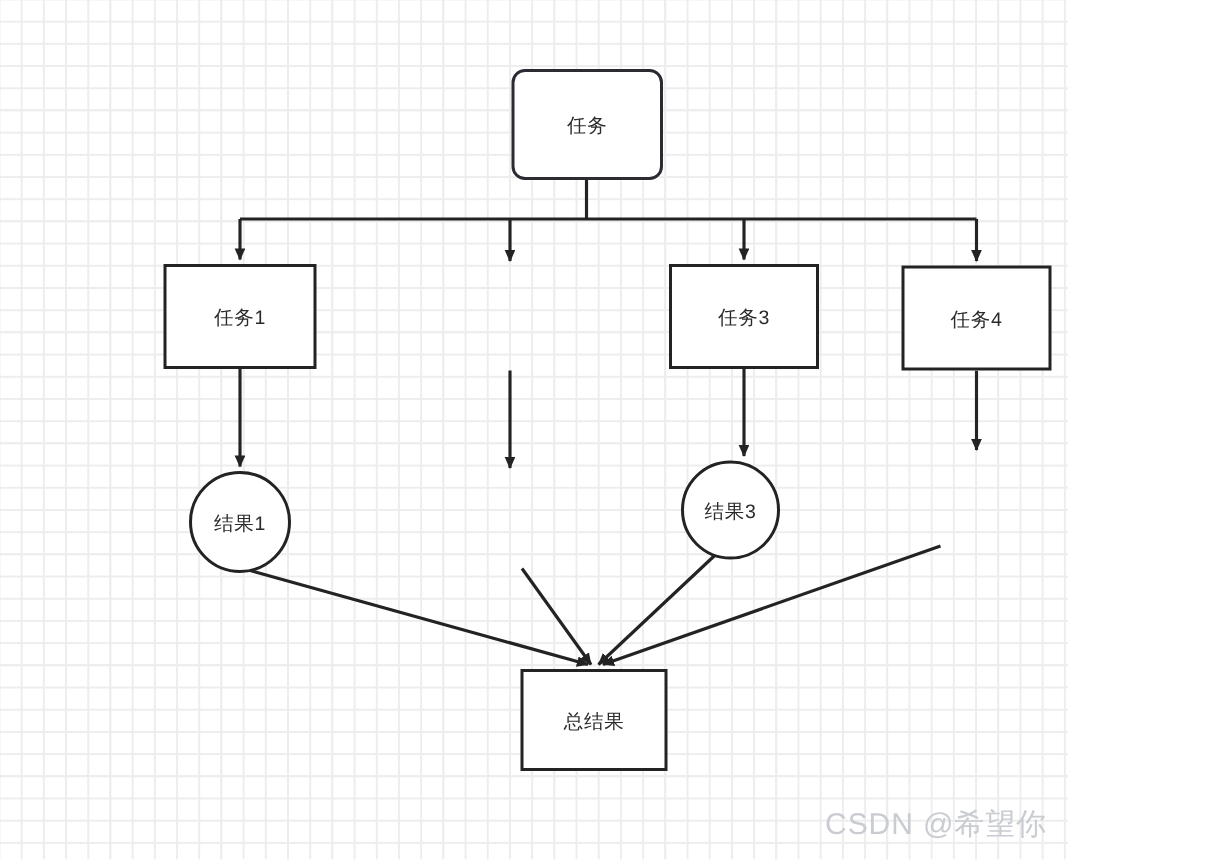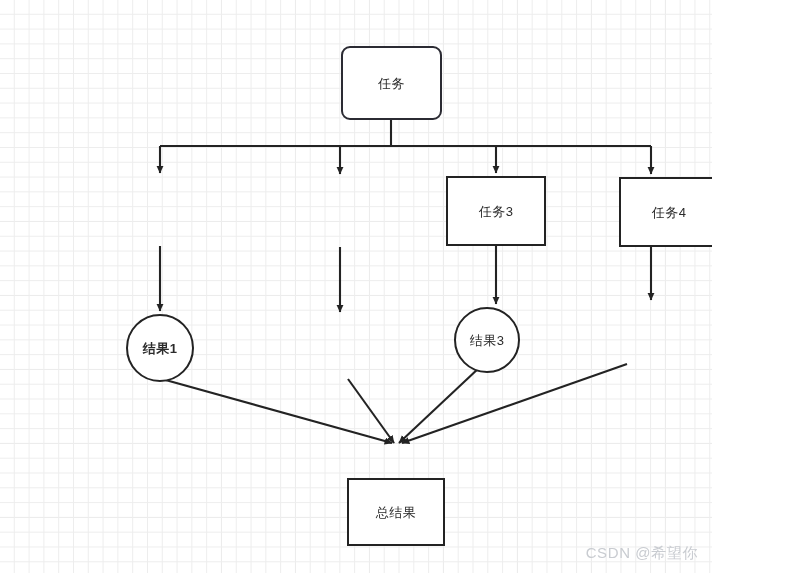--- a/index.html
+++ b/index.html
@@ -56,21 +56,21 @@
   }
   .node-label {
     pointer-events: none;
     white-space: nowrap;
   }
   #watermark {
     position: absolute;
     right: 14px;
     bottom: 10px;
     color: #c9ccd1;
-    font-size: 15px;
+    font-size: 20px;
     letter-spacing: 0.6px;
     white-space: nowrap;
     z-index: 3;
   }
 </style>
 </head>
 <body>
 
 <div id="canvas">
 
@@ -101,39 +101,42 @@
       <path d="M348,379 L394,443" marker-end="url(#arrowhead)"></path>
       <path d="M480,367 L399,443" marker-end="url(#arrowhead)"></path>
       <path d="M627,364 L402,443" marker-end="url(#arrowhead)"></path>
     </g>
   </svg>
 
   <div class="node node-box-rounded" style="left:341px; top:46px; width:101px; height:74px;">
     <span class="node-label">任务</span>
   </div>
 
+  <div class="node node-box" style="left:109px; top:176px; width:102px; height:70px;">
+    <span class="node-label">任务1</span>
+  </div>
 
 
   <div class="node node-box" style="left:446px; top:176px; width:100px; height:70px;">
     <span class="node-label">任务3</span>
   </div>
 
-  <div class="node node-box" style="left:619px; top:177px; width:100px; height:70px;">
+  <div class="node node-box" style="left:601px; top:177px; width:100px; height:70px;">
     <span class="node-label">任务4</span>
   </div>
 
-  <div class="node node-circle" style="left:126px; top:314px; width:68px; height:68px;font-weight:bold;">
+  <div class="node node-circle" style="left:126px; top:314px; width:68px; height:68px;">
     <span class="node-label">结果1</span>
   </div>
 
 
   <div class="node node-circle" style="left:454px; top:307px; width:66px; height:66px;">
     <span class="node-label">结果3</span>
   </div>
 
 
-  <div class="node node-box" style="left:347px; top:446px; width:98px; height:68px;margin-top:32px;">
+  <div class="node node-box" style="left:347px; top:446px; width:98px; height:68px;">
     <span class="node-label">总结果</span>
   </div>
 
   <div id="watermark">CSDN @希望你</div>
 
 </div>
 
 </body></html>

